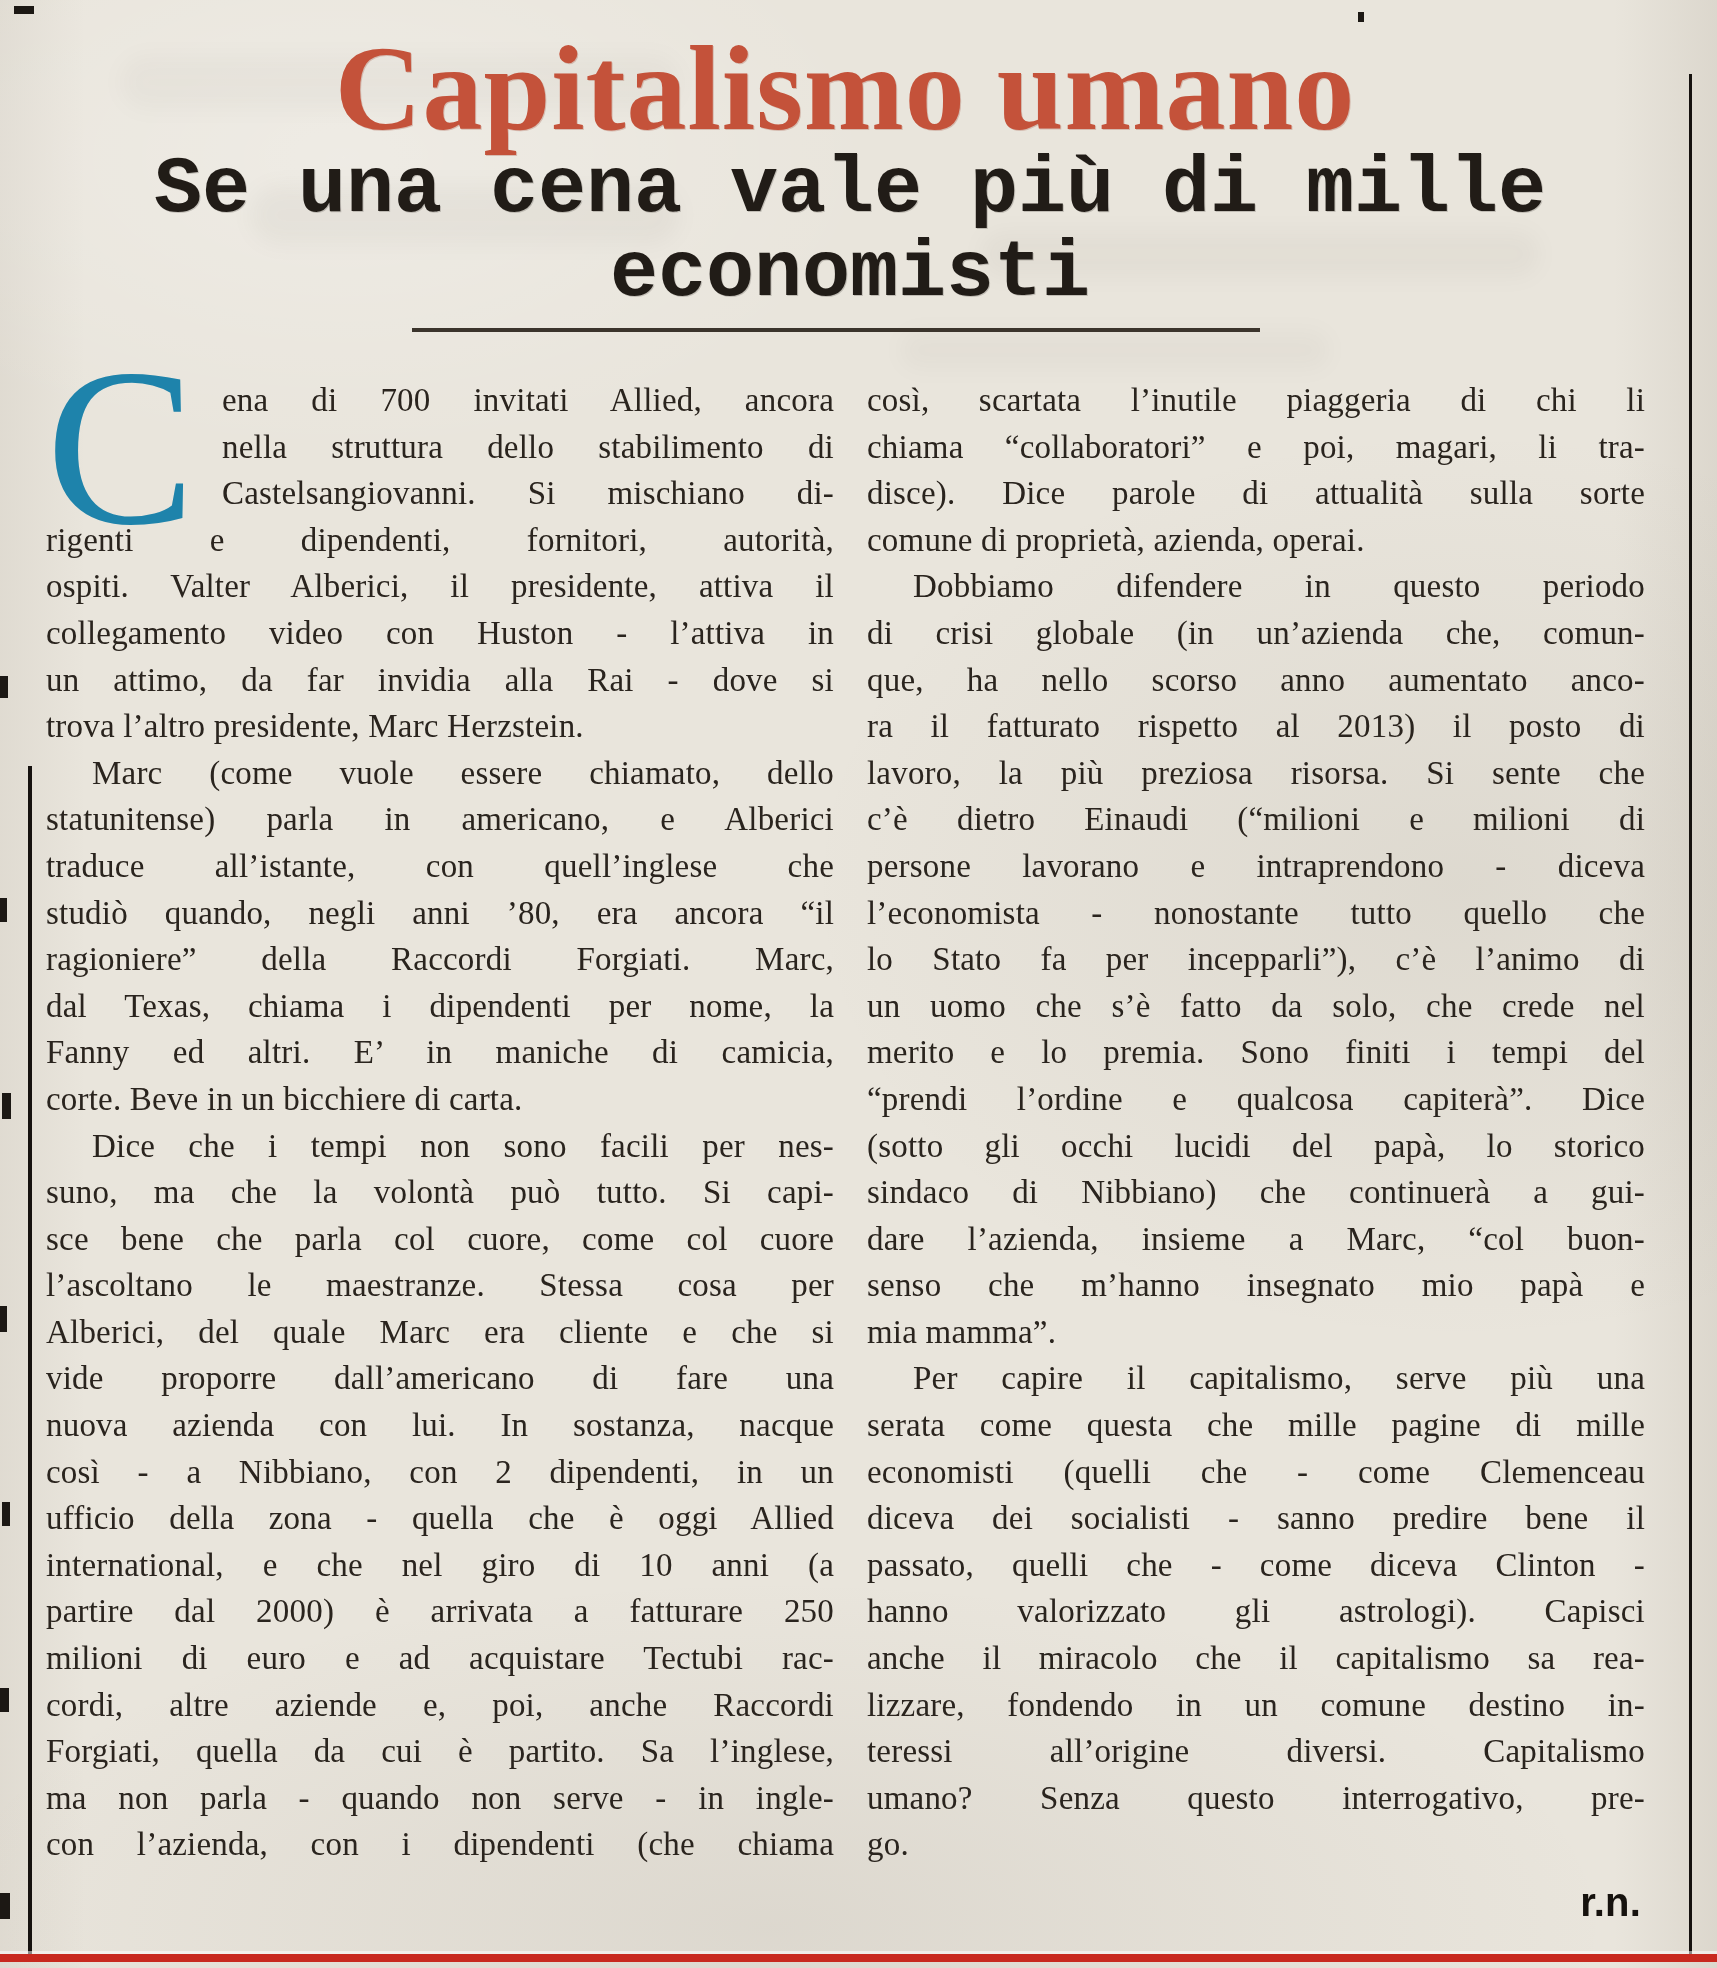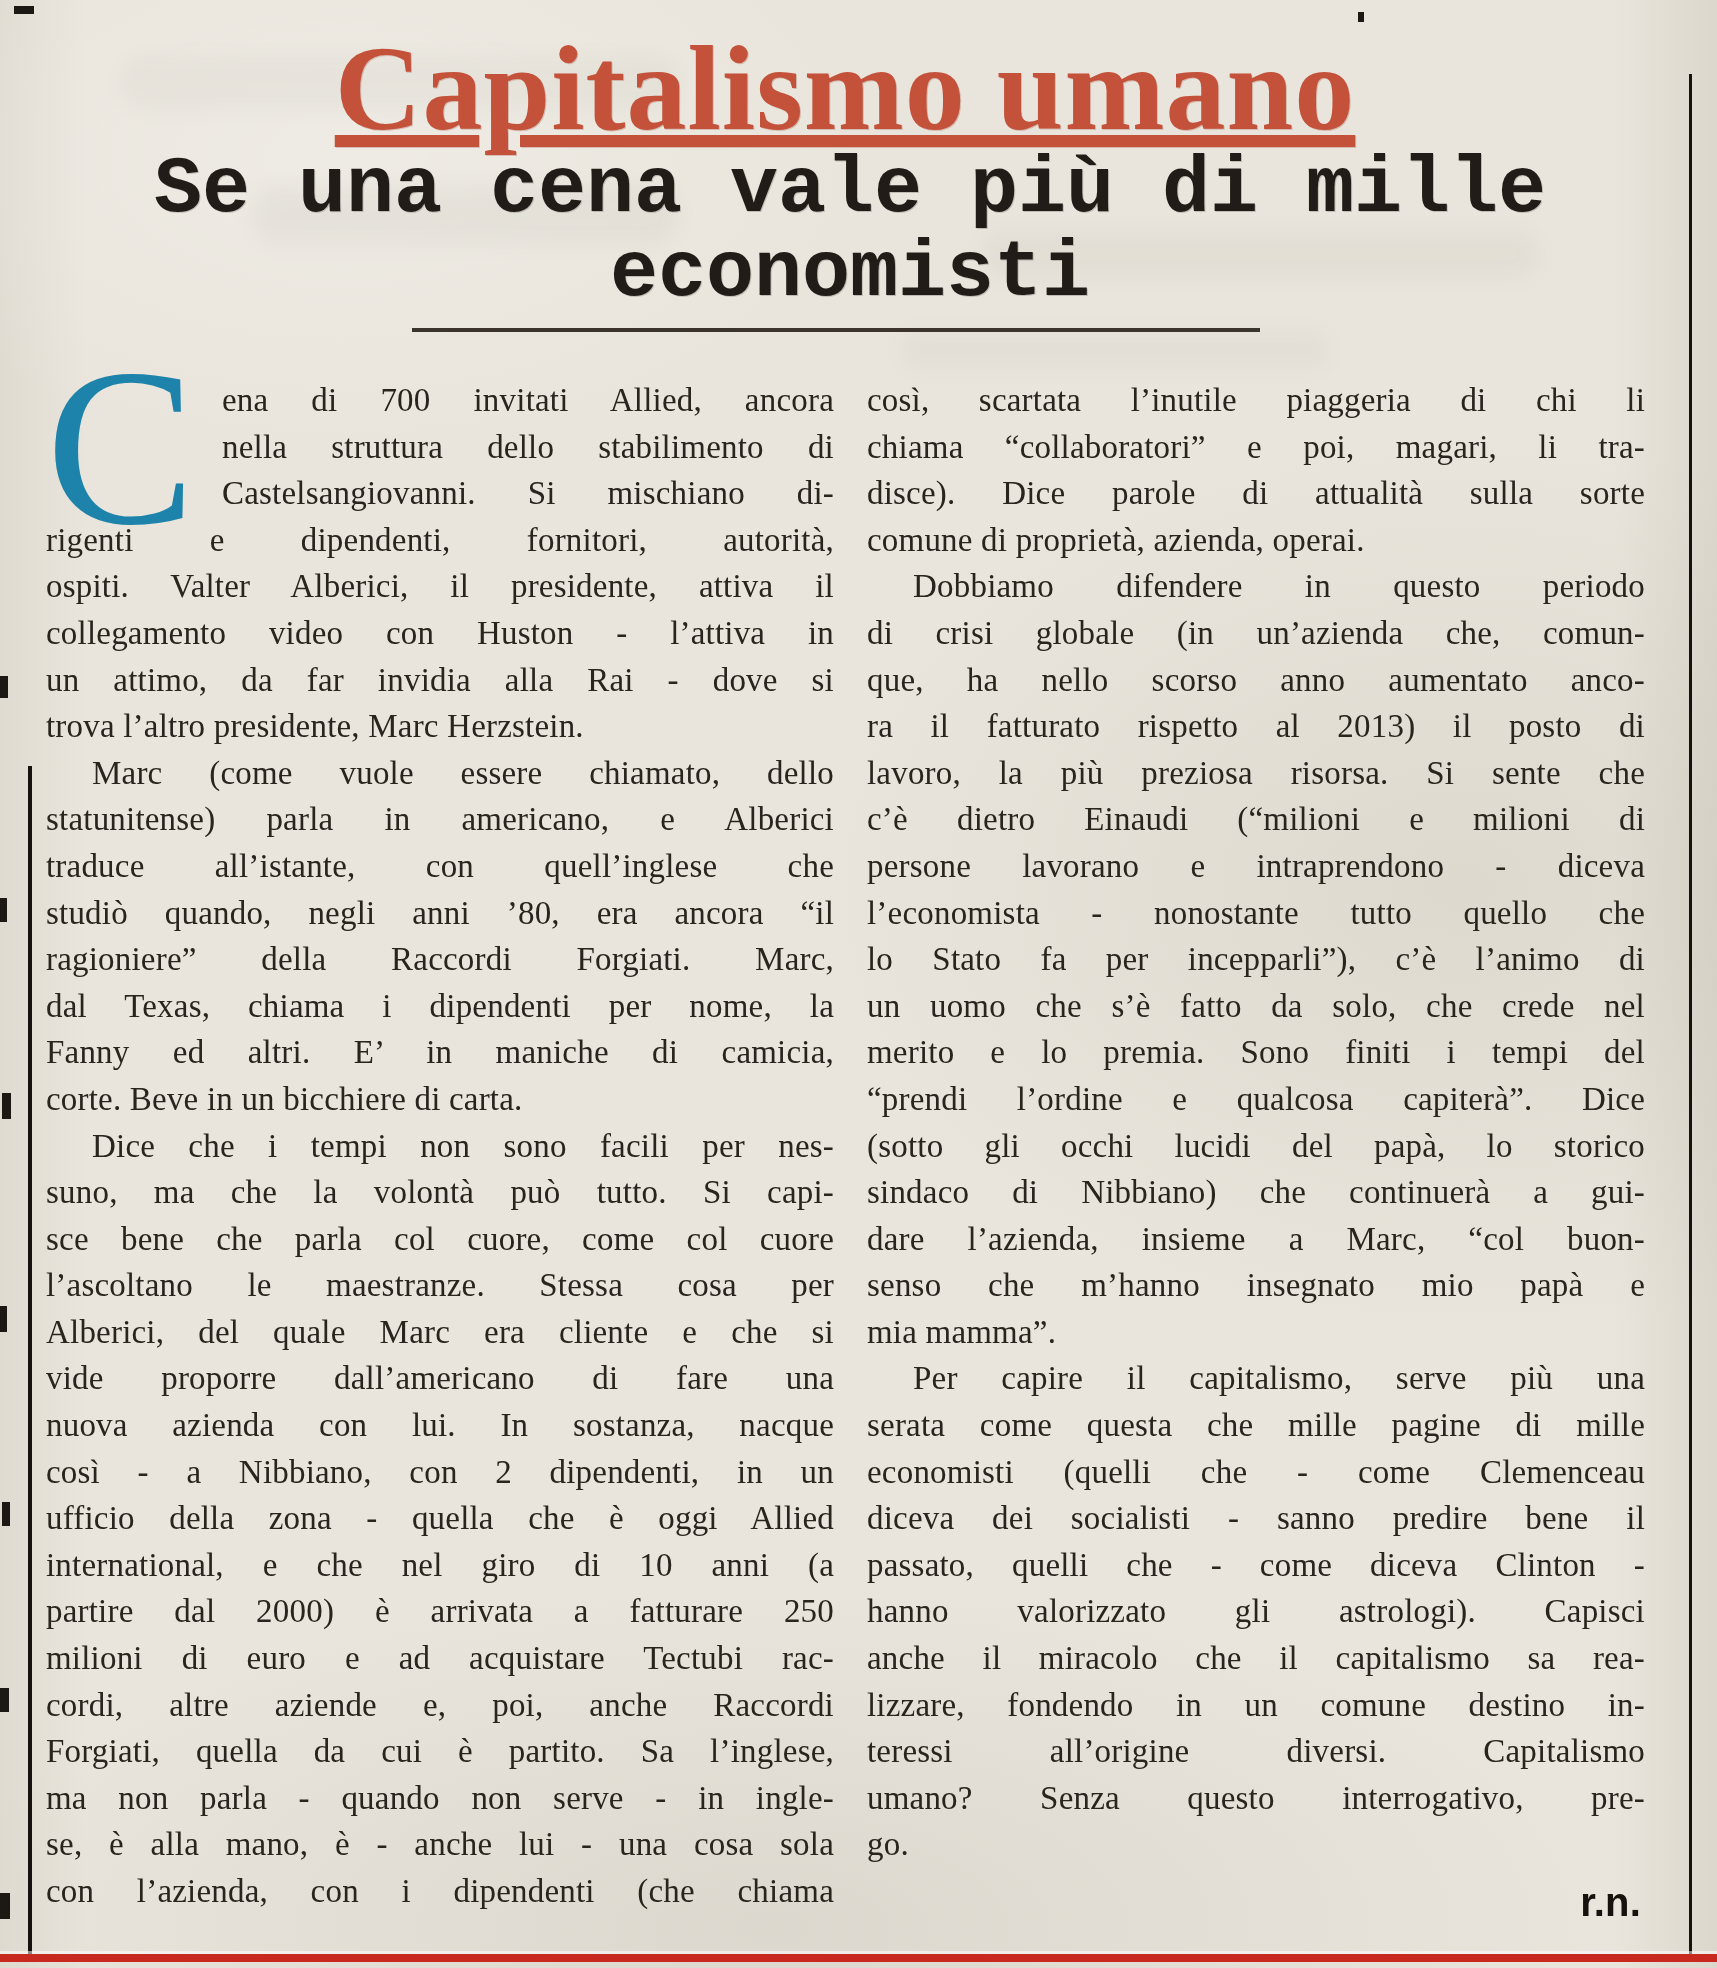--- a/index.html
+++ b/index.html
@@ -24,21 +24,20 @@
   .g3{left:120px;top:55px;width:560px;height:55px;opacity:.045;}
   .g4{left:900px;top:330px;width:430px;height:40px;opacity:.045;}
 
   .headline{
     position:absolute;left:0;top:26px;width:1690px;
     text-align:center;
     font-size:120px;line-height:1.05;font-weight:bold;
     letter-spacing:1px;
     color:#c4523a;
     text-shadow:1px 1px 0 rgba(150,60,40,.25);
-    text-decoration:underline;
   }
   .subhead{
     position:absolute;left:10px;top:148px;width:1680px;
     text-align:center;
     font-size:80px;line-height:1.05;font-weight:bold;
     color:#211c17;
     letter-spacing:0px;
     text-shadow:1px 1px 0 rgba(30,25,20,.2);
     font-family:Liberation Mono, monospace;
   }
@@ -140,21 +139,20 @@
         <div class="line">vide proporre dall’americano di fare una</div>
         <div class="line">nuova azienda con lui. In sostanza, nacque</div>
         <div class="line">così - a Nibbiano, con 2 dipendenti, in un</div>
         <div class="line">ufficio della zona - quella che è oggi Allied</div>
         <div class="line">international, e che nel giro di 10 anni (a</div>
         <div class="line">partire dal 2000) è arrivata a fatturare 250</div>
         <div class="line">milioni di euro e ad acquistare Tectubi rac-</div>
         <div class="line">cordi, altre aziende e, poi, anche Raccordi</div>
         <div class="line">Forgiati, quella da cui è partito. Sa l’inglese,</div>
         <div class="line">ma non parla - quando non serve - in ingle-</div>
-        <div class="line">se, è alla mano, è - anche lui - una cosa sola</div>
         <div class="line">con l’azienda, con i dipendenti (che chiama</div>
       </div>
     </div>
   <div class="col col2">
       <div class="para">
         <div class="line">così, scartata l’inutile piaggeria di chi li</div>
         <div class="line">chiama “collaboratori” e poi, magari, li tra-</div>
         <div class="line">disce). Dice parole di attualità sulla sorte</div>
         <div class="line end">comune di proprietà, azienda, operai.</div>
       </div>

